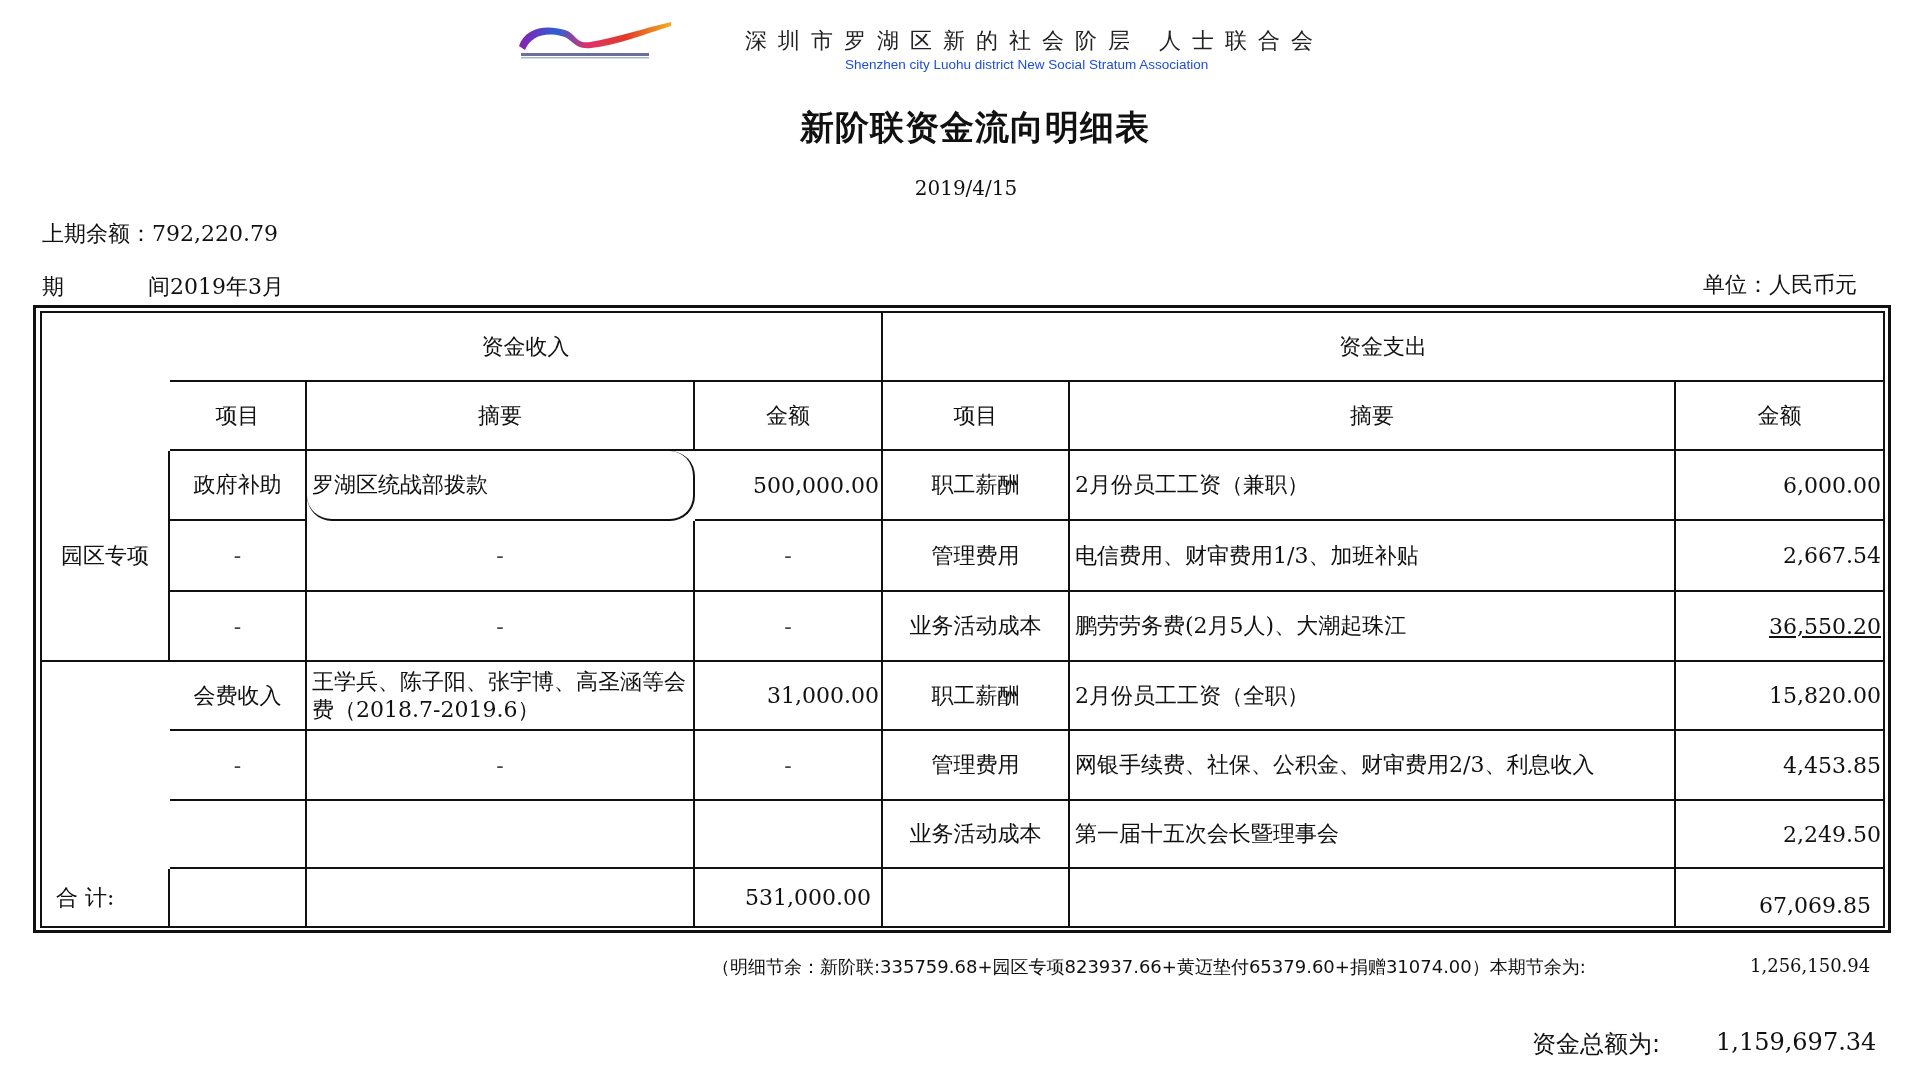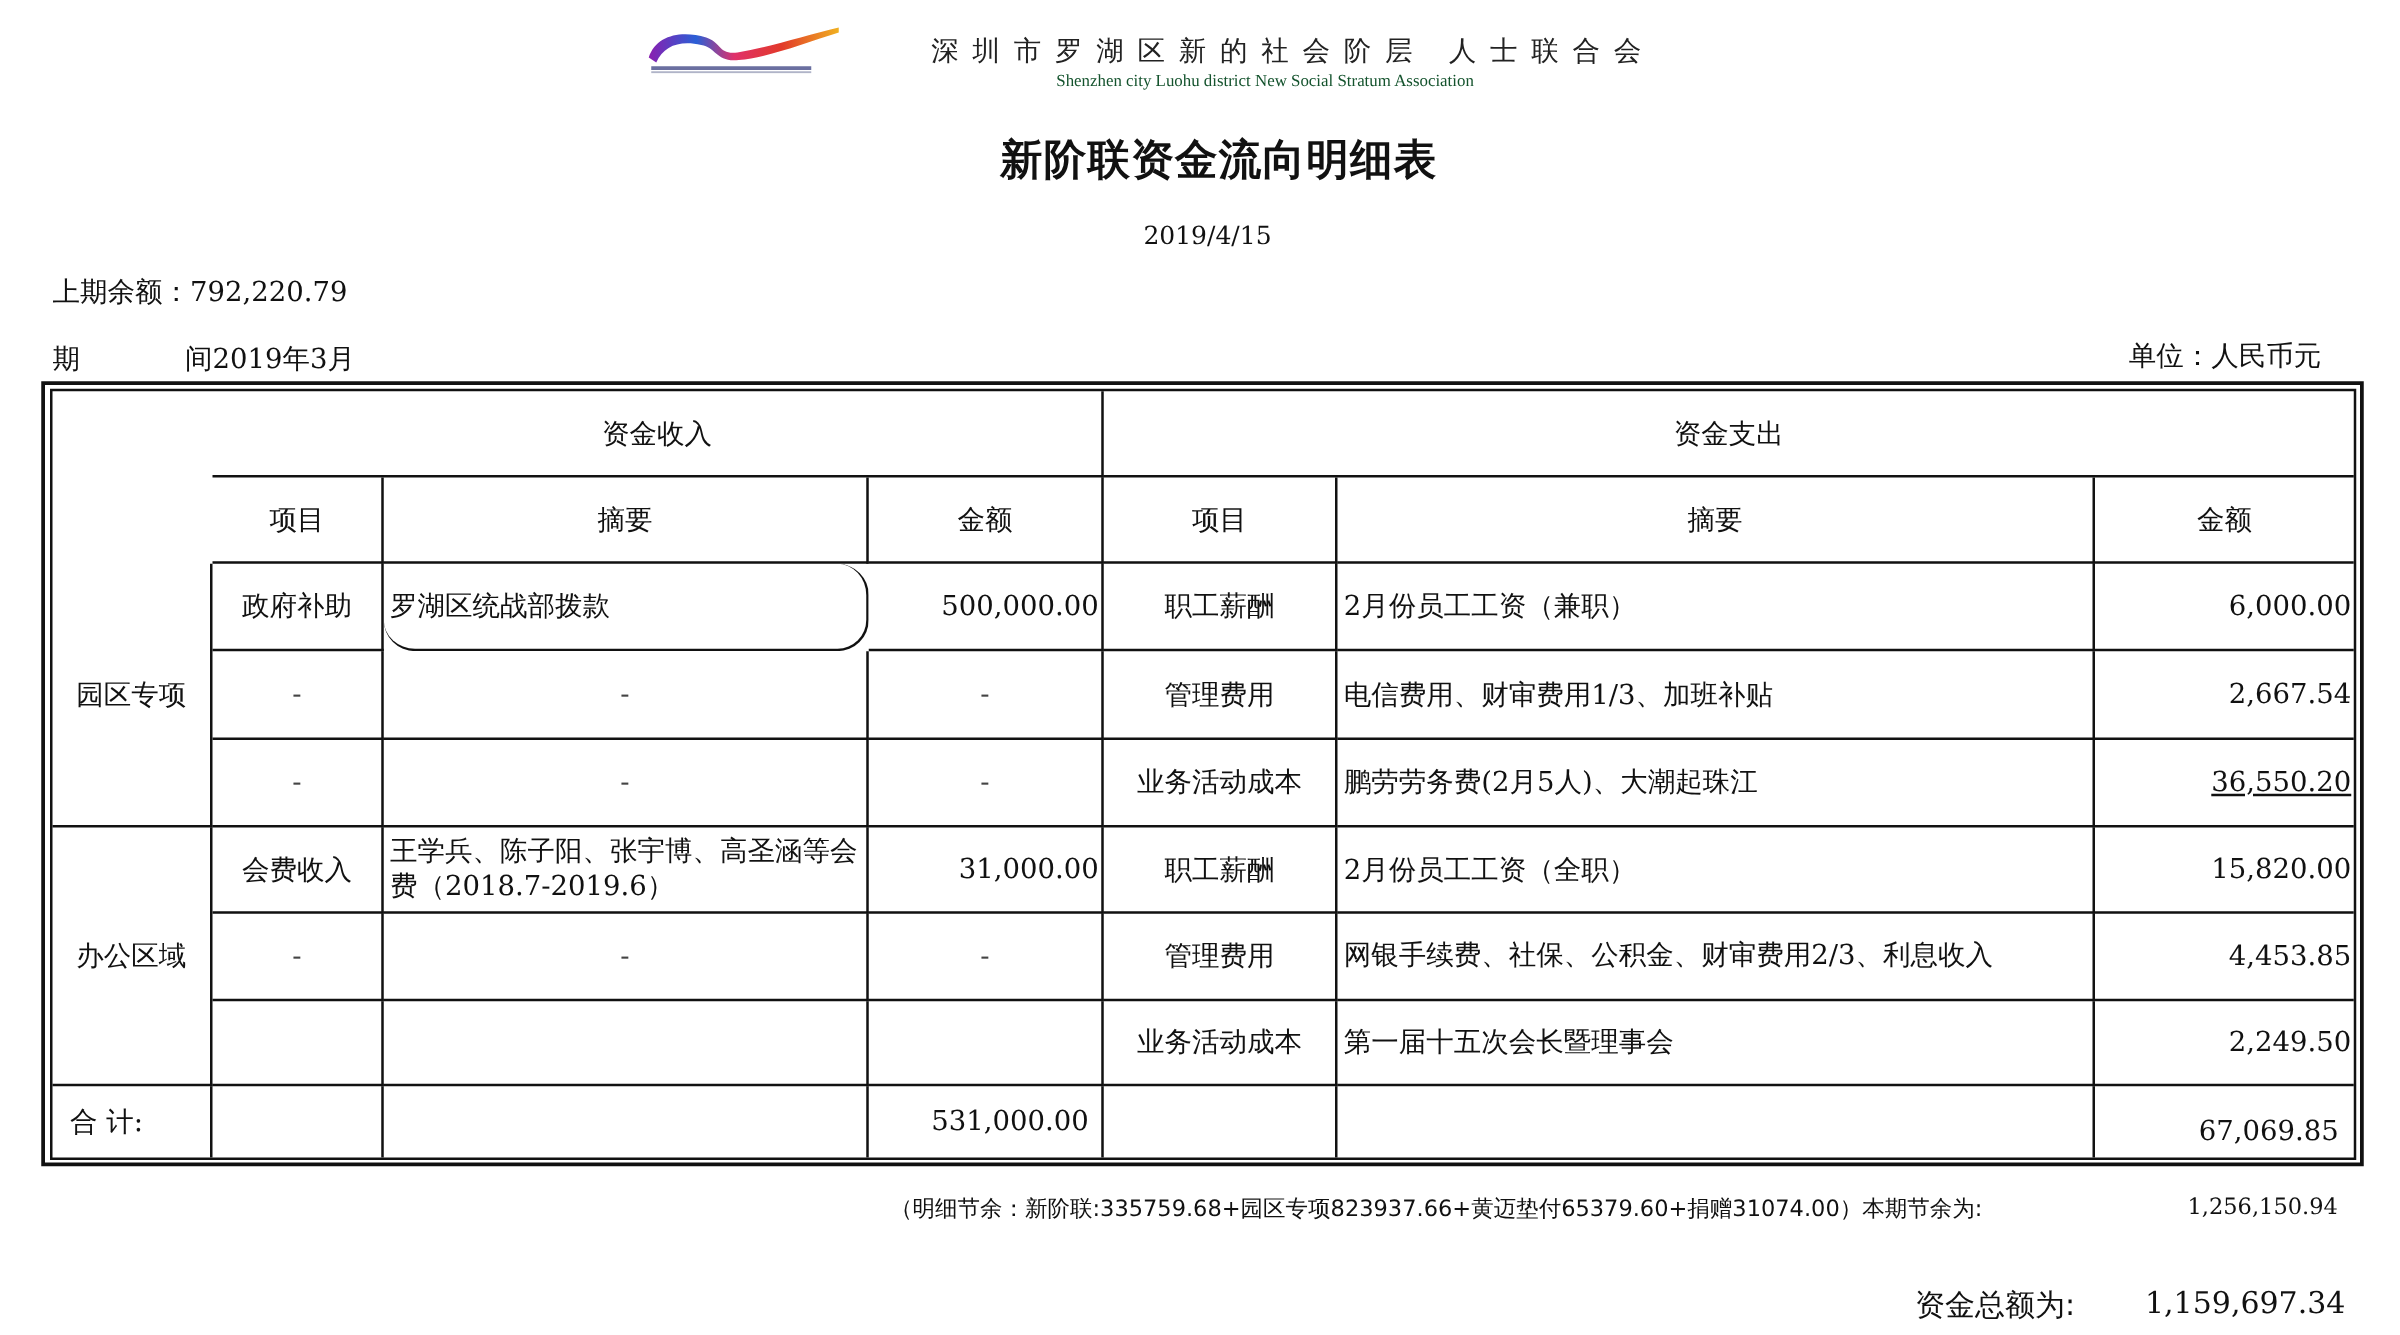--- a/index.html
+++ b/index.html
@@ -1,21 +1,21 @@
 <!DOCTYPE html>
 <html><head>
 <meta charset="utf-8">
 <style>
   html, body { margin:0; padding:0; background:#ffffff; }
   body { width:1920px; height:1068px; position:relative; overflow:hidden;
          font-family:"DejaVu Serif","Liberation Serif",serif; color:#111; }
   .abs { position:absolute; white-space:nowrap; }
   .logo { left:515px; top:20px; width:160px; height:42px; }
   .org-cn { left:745px; top:26px; font-size:22px; letter-spacing:11px; color:#222; }
-  .org-en { left:845px; top:57px; font-size:13.5px; font-family:Liberation Serif, serif; color:#14532d; letter-spacing:0px; }
+  .org-en { left:845px; top:57px; font-size:13.5px; font-family:Liberation Sans, sans-serif; color:#1d4ed8; letter-spacing:0px; }
   .title { left:0; width:1950px; text-align:center; top:105px; font-size:34px; font-weight:bold; font-family:"DejaVu Sans","Liberation Sans",sans-serif; letter-spacing:1px; }
   .date { left:0; width:1932px; text-align:center; top:176px; font-size:20px; }
   .prev { left:42px; top:219px; font-size:22px; }
   .period-label { left:42px; top:272px; font-size:22px; }
   .period-val { left:148px; top:272px; font-size:22px; }
   .unit { left:1703px; top:270px; font-size:22px; }
   .outer { left:33px; top:305px; width:1858px; height:628px; border:3px solid #111; box-sizing:border-box; }
   .inner { left:40px; top:311px; width:1845px; height:617px; border:2px solid #111; box-sizing:border-box; }
   .cell { position:absolute; box-sizing:border-box; border-right:2px solid #111; border-bottom:2px solid #111;
           display:flex; align-items:center; font-size:22px; overflow:hidden; }
@@ -64,21 +64,20 @@
   <div class="cell c hd" style="left:841px;top:0;width:1000px;height:69px;border-right:none;">资金支出</div>
 
   <div class="cell c hd" style="left:128px;top:69px;width:137px;height:69px;">项目</div>
   <div class="cell c hd" style="left:265px;top:69px;width:388px;height:69px;">摘要</div>
   <div class="cell c hd" style="left:653px;top:69px;width:188px;height:69px;">金额</div>
   <div class="cell c hd" style="left:841px;top:69px;width:187px;height:69px;">项目</div>
   <div class="cell c hd" style="left:1028px;top:69px;width:606px;height:69px;">摘要</div>
   <div class="cell c hd" style="left:1634px;top:69px;width:207px;height:69px;border-right:none;">金额</div>
 
   <div class="cell c" style="left:0;top:138px;width:128px;height:211px;">园区专项</div>
-  <div class="cell c" style="left:0;top:349px;width:128px;height:207px;">办公区域</div>
 
   <div>
     <div class="cell c" style="left:128px;top:138px;width:137px;height:70px;">政府补助</div>
     <div class="cell l" style="left:265px;top:138px;width:388px;height:70px;border-radius:25px;">罗湖区统战部拨款</div>
     <div class="cell r" style="left:653px;top:138px;width:188px;height:70px;">500,000.00</div>
     <div class="cell c" style="left:841px;top:138px;width:187px;height:70px;">职工薪酬</div>
     <div class="cell l" style="left:1028px;top:138px;width:606px;height:70px;">2月份员工工资（兼职）</div>
     <div class="cell r" style="left:1634px;top:138px;width:207px;height:70px;border-right:none;">6,000.00</div>
   </div>
 

